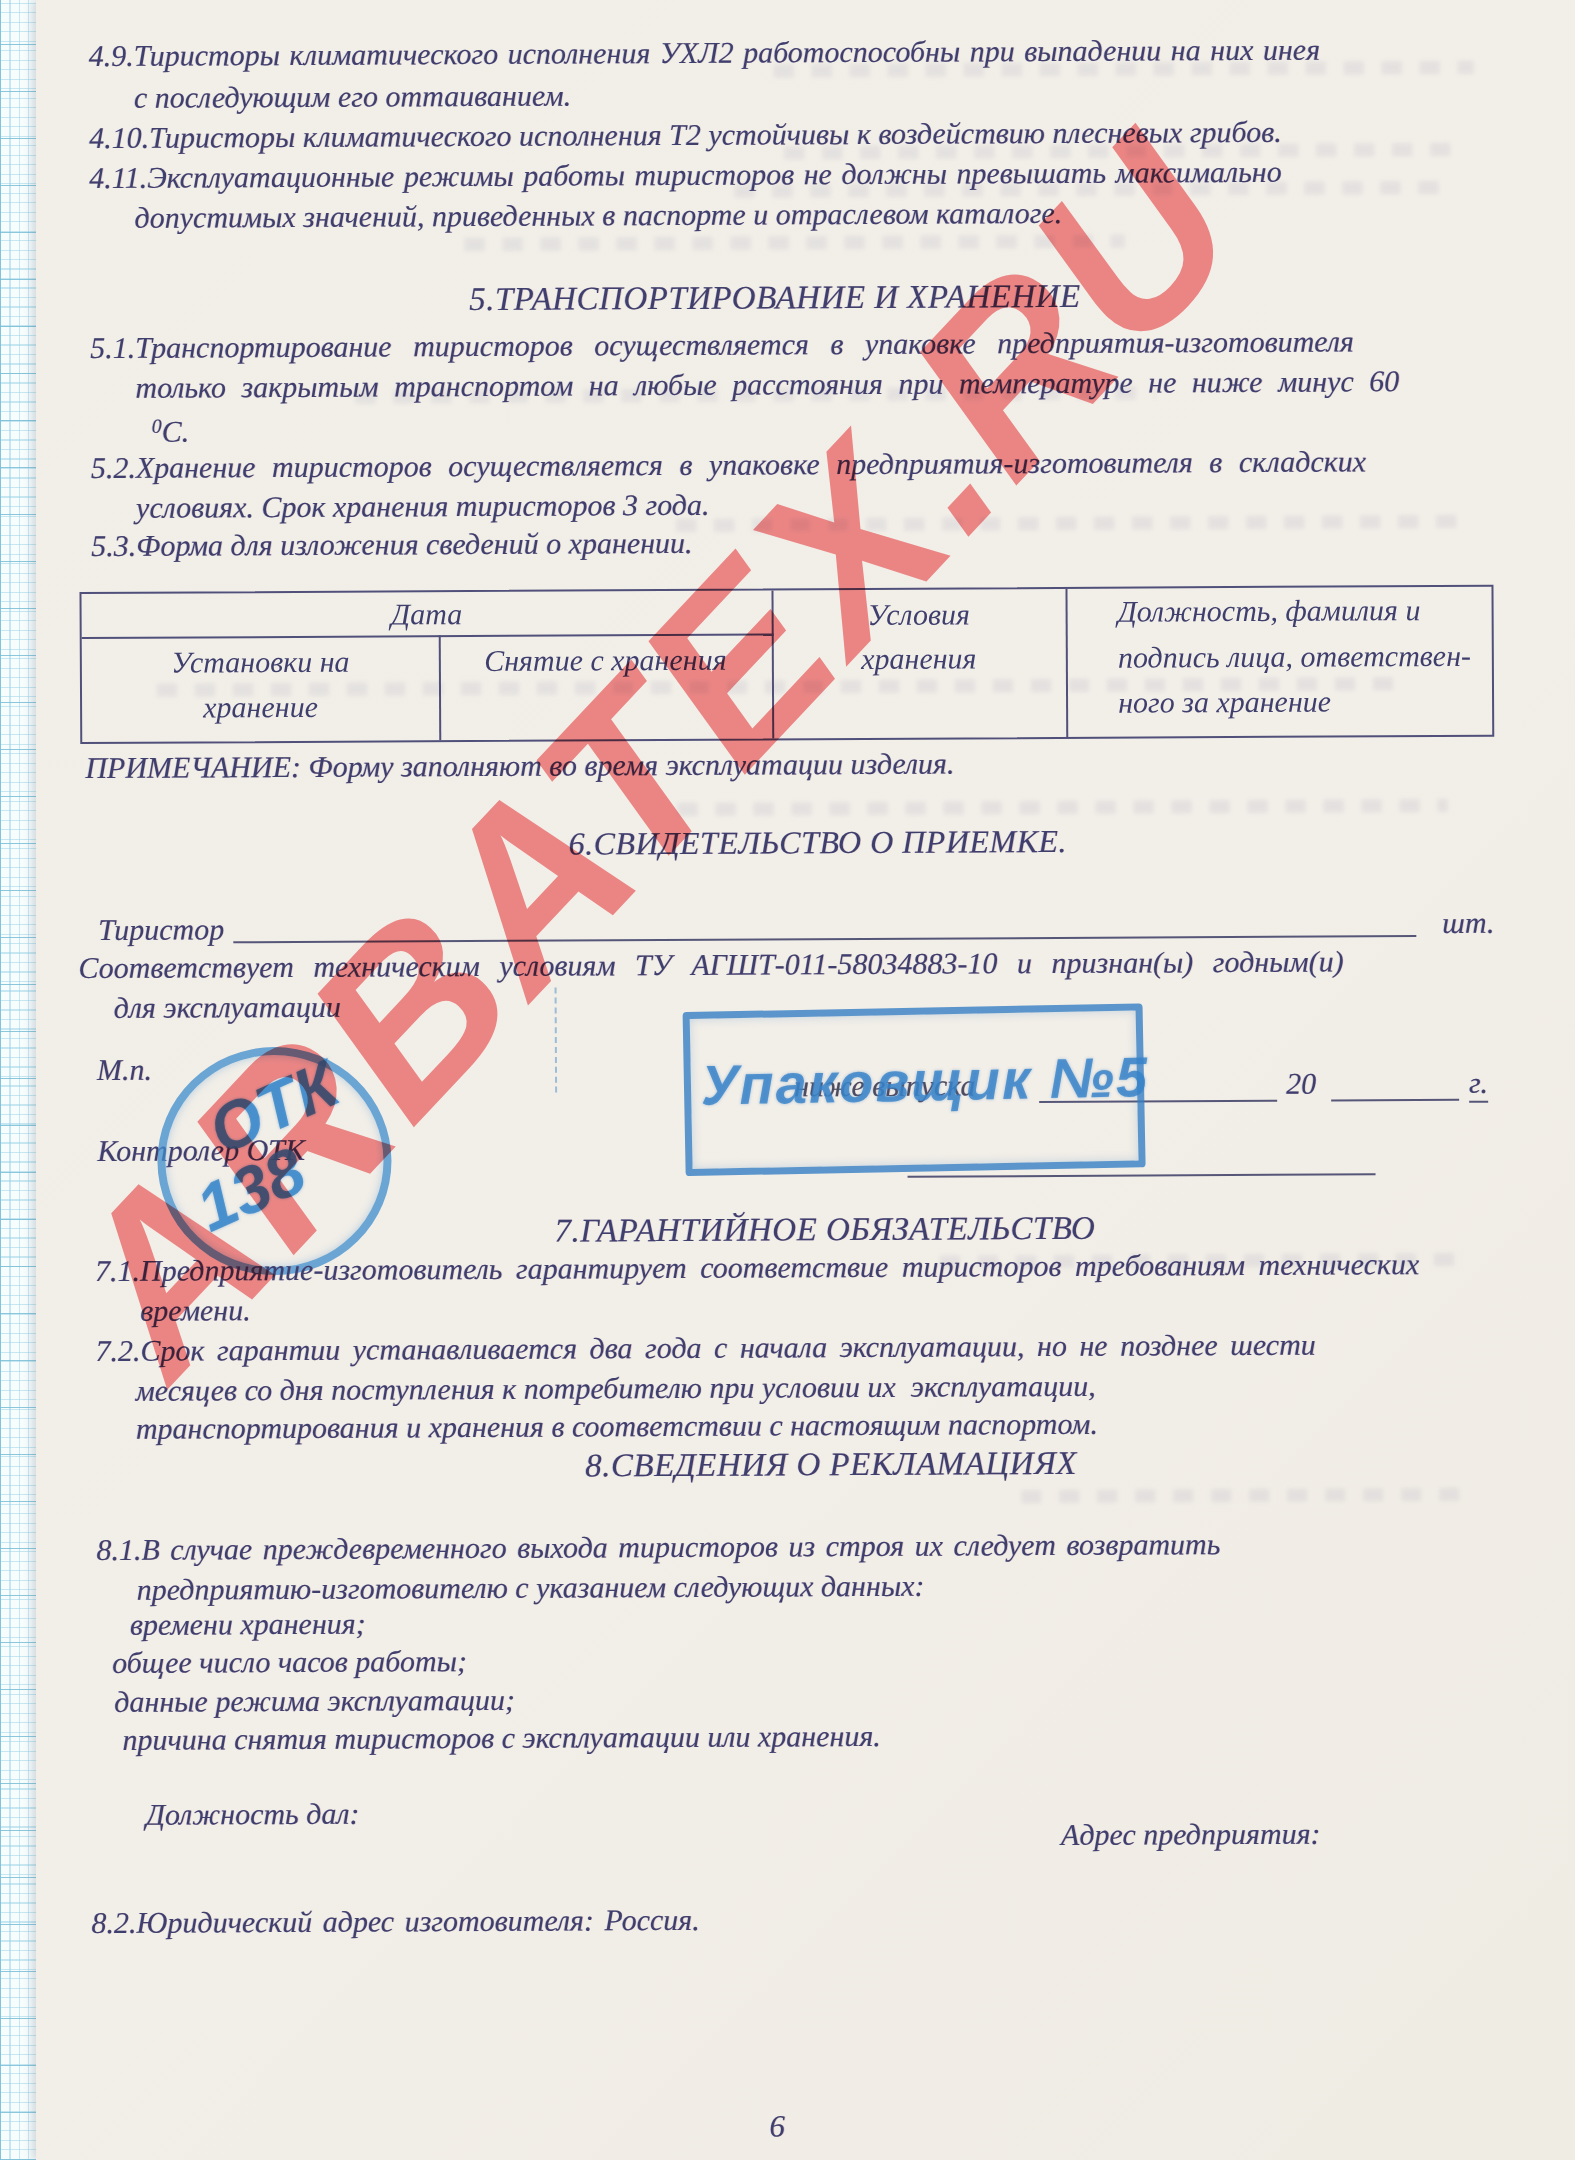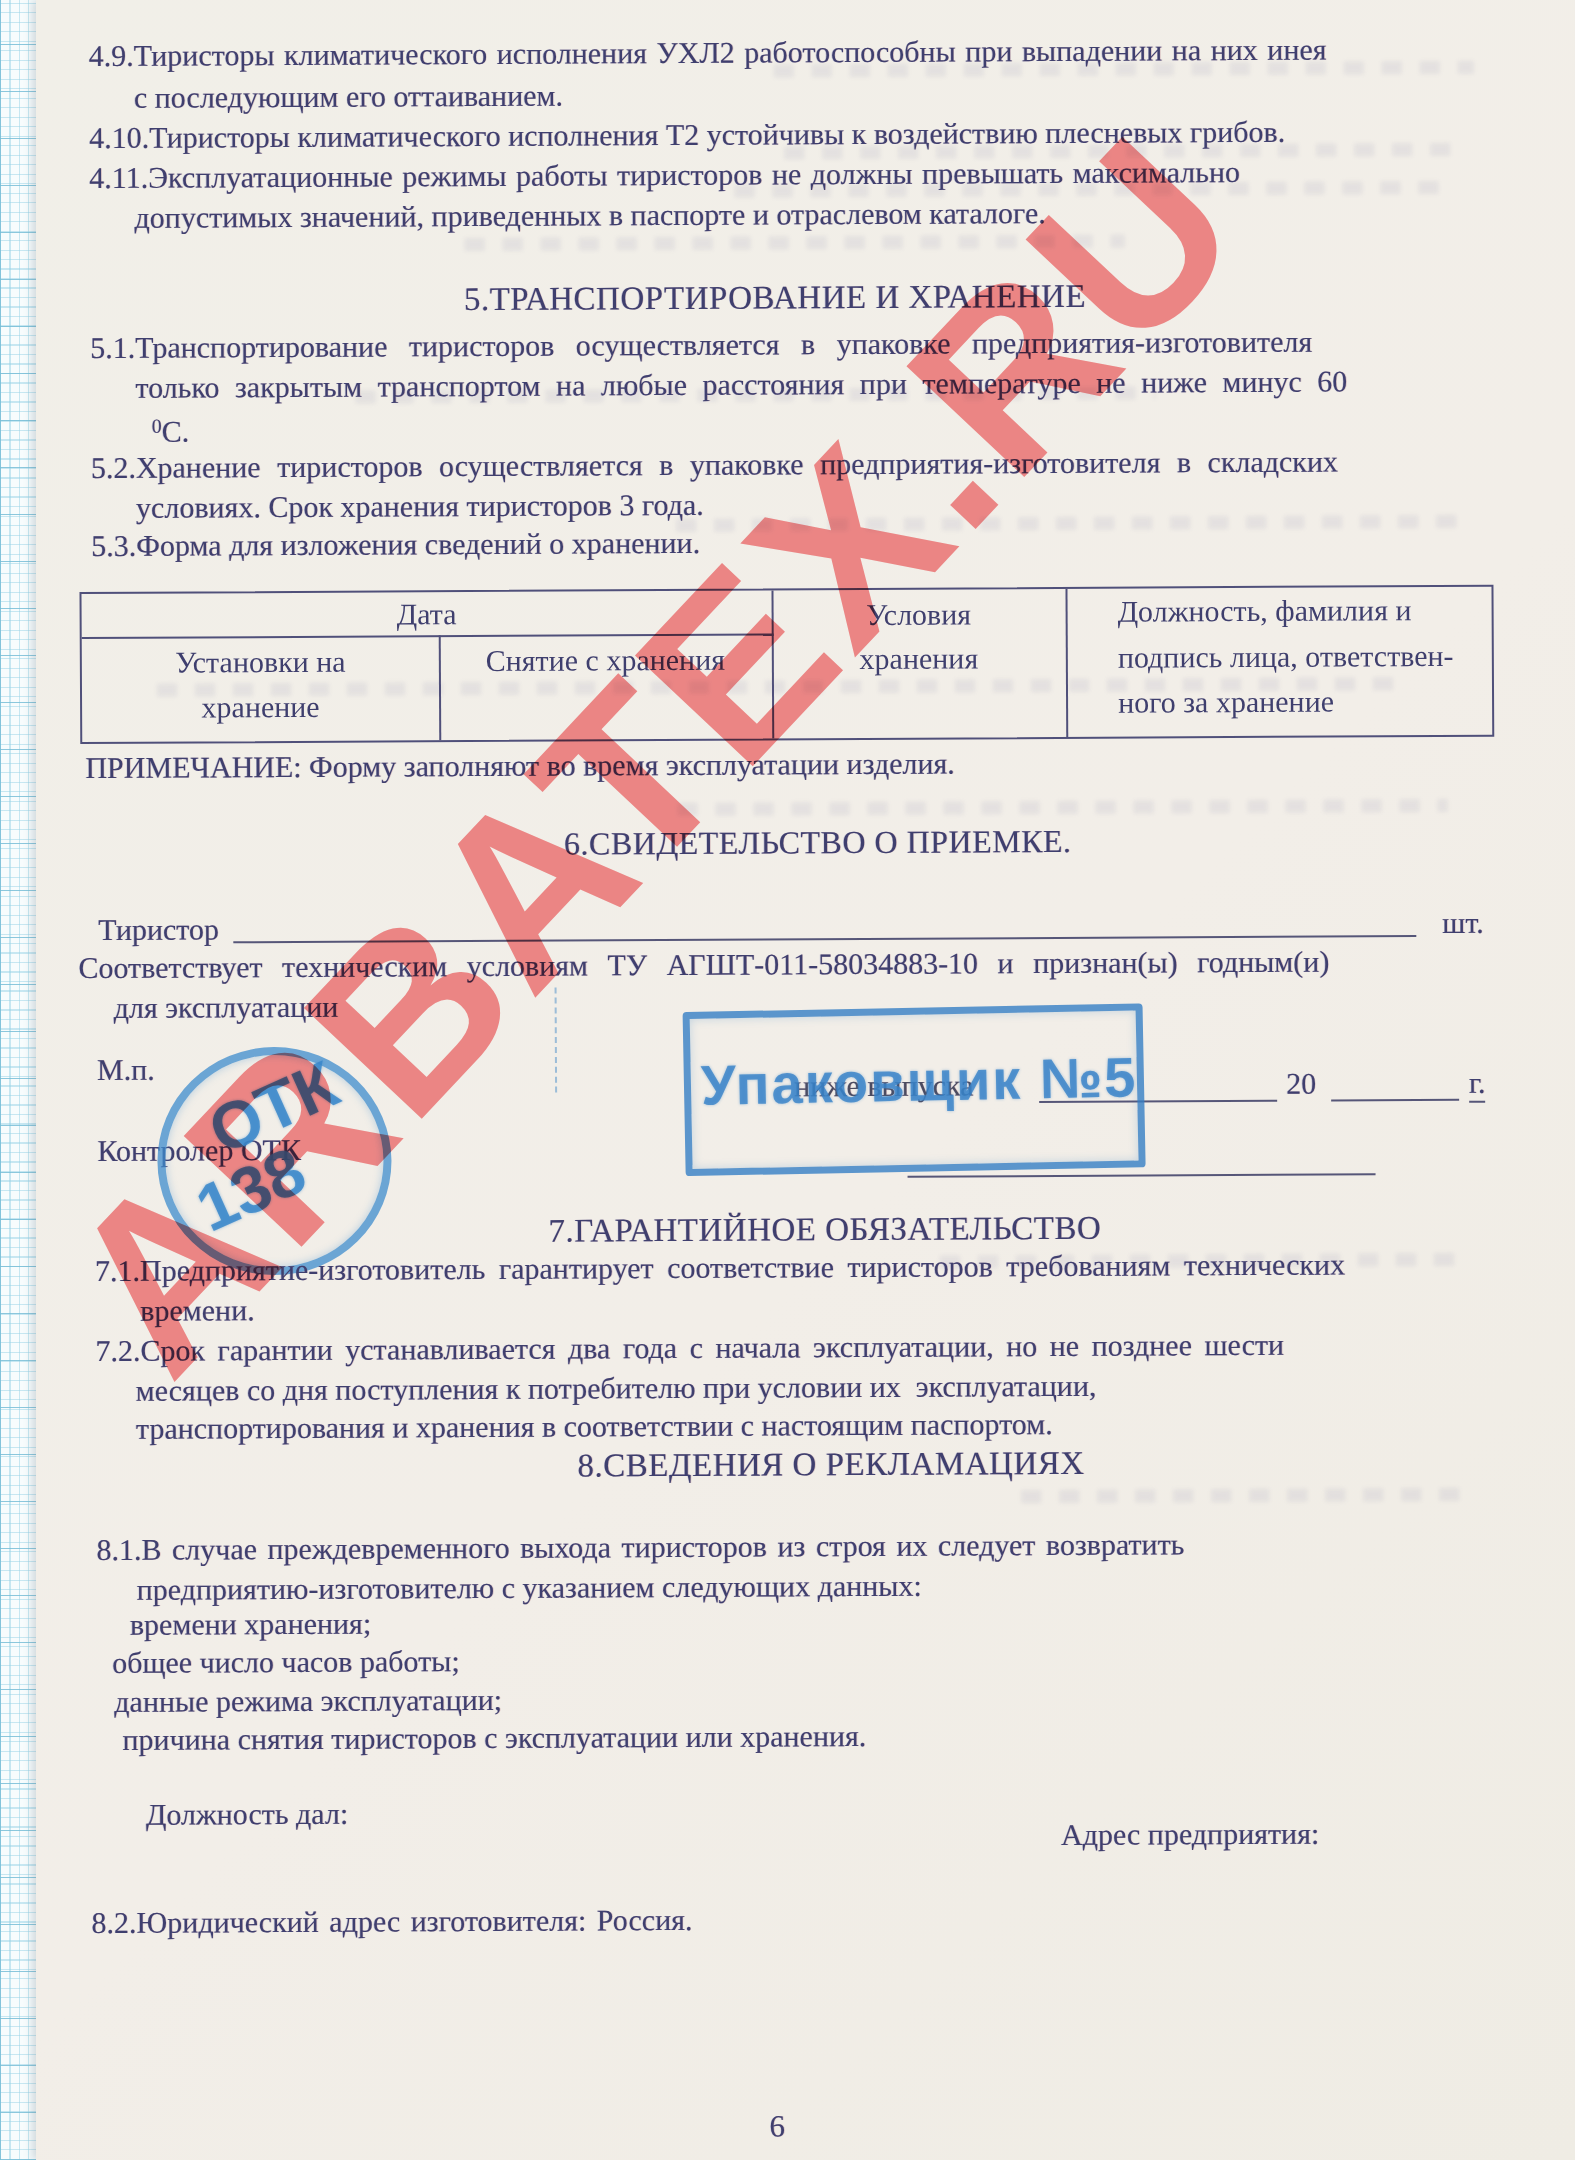--- a/index.html
+++ b/index.html
@@ -6,21 +6,21 @@
   .stage{position:relative;width:1575px;height:2160px;overflow:hidden;
     background:
       repeating-linear-gradient(0deg, rgba(120,190,215,.85) 0 1px, transparent 1px 47px),
       repeating-linear-gradient(90deg, rgba(120,190,215,.85) 0 1px, transparent 1px 47px),
       repeating-linear-gradient(0deg, rgba(150,210,230,.5) 0 1px, transparent 1px 9.5px),
       repeating-linear-gradient(90deg, rgba(150,210,230,.5) 0 1px, transparent 1px 9.5px),
       #f7fcfd;
     font-family:"Liberation Serif","DejaVu Serif",serif;}
   .sheet{position:absolute;left:36px;top:0;width:1539px;height:2160px;
     background:linear-gradient(135deg,#f1efe8 0%,#f2eee8 55%,#efece4 100%);
-    box-shadow:-4px 0 8px rgba(100,120,130,.25);}
+    box-shadow:-4px 0 8px rgba(100,120,130,.25);font-style:italic;}
   .tilt{position:absolute;left:0;top:0;width:100%;height:100%;
     transform:rotate(-0.3deg);transform-origin:60px 500px;}
   .ln{position:absolute;white-space:pre;color:var(--ink);font-size:30px;line-height:36px;
     text-shadow:0.6px 0 0 rgba(140,60,80,.25), -0.6px 0 0 rgba(60,70,160,.25);}
   .hd{font-size:33px;text-align:center;letter-spacing:.5px;}
   .uline{position:absolute;height:2px;background:#565678;}
   .gyear{border-bottom:2px solid #565678;}
   sup{font-size:20px;vertical-align:9px;}
   
   .tbl{position:absolute;left:43px;top:592px;width:1410px;height:148px;border:2px solid var(--line);}

